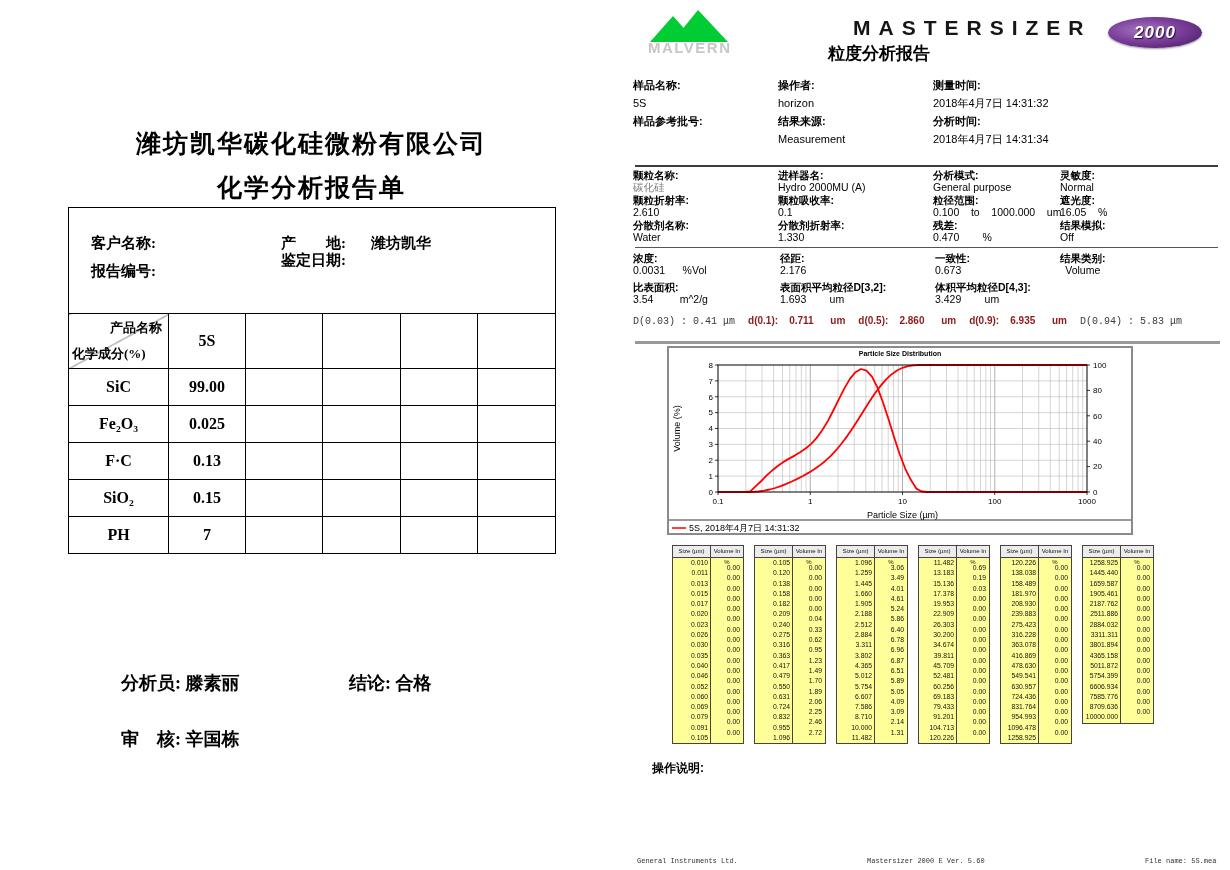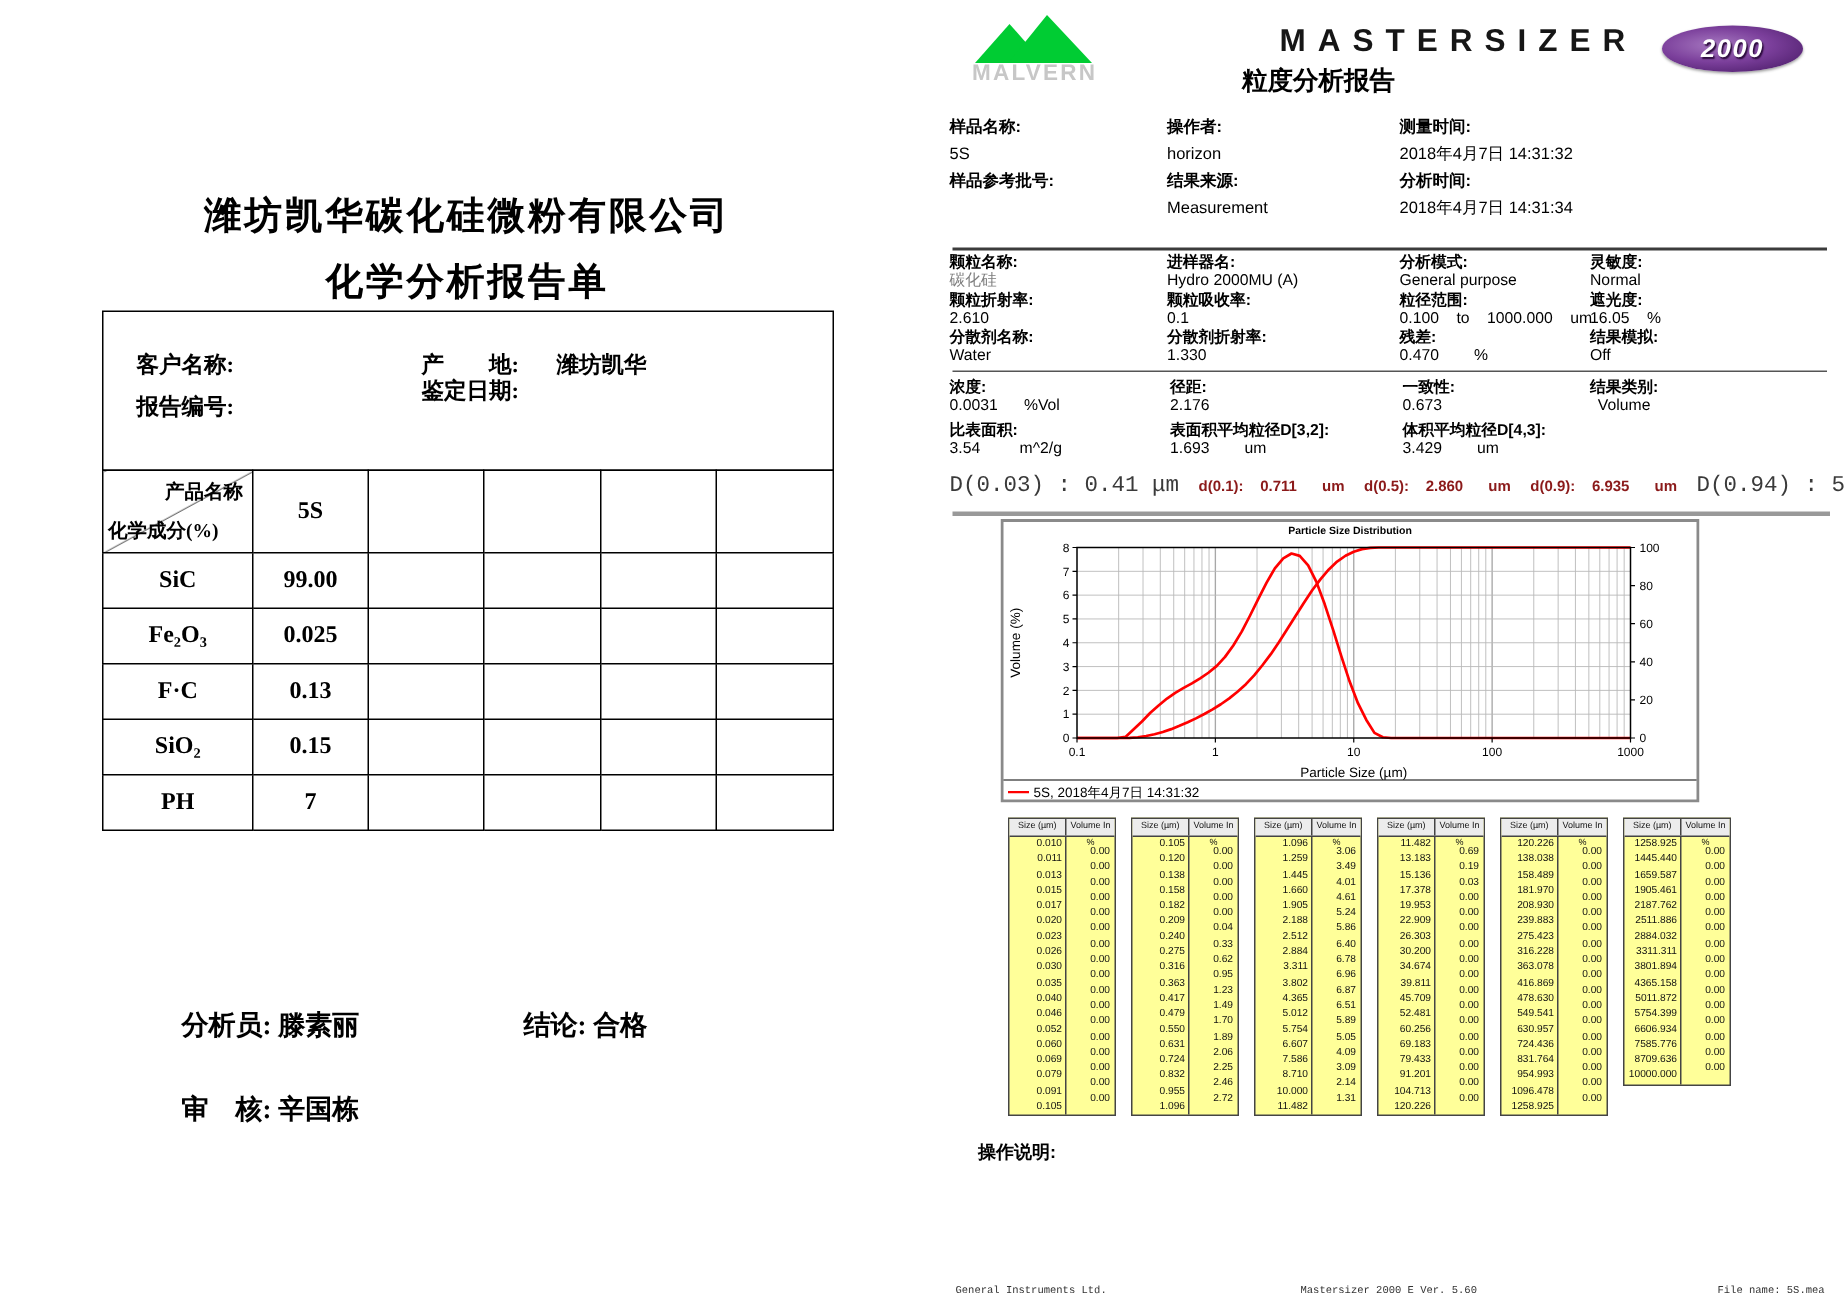--- a/index.html
+++ b/index.html
@@ -33,21 +33,21 @@
   .gap{margin-top:4px;}
   .ms-word{font-size:21px;font-weight:600;letter-spacing:8px;color:#161616;}
   .badge{width:94px;height:31px;border-radius:50%;
          background:radial-gradient(ellipse at 38% 42%, #a678c0 0%, #7b3f9b 45%, #41155e 100%);
          display:flex;align-items:center;justify-content:center;
          box-shadow:0 1px 2px rgba(0,0,0,.4);}
   .badge span{color:#fff;font-style:italic;font-weight:bold;font-size:17px;letter-spacing:1px;
               text-shadow:1px 1px 1px #2a0a3a;}
   .sub-title{font-weight:bold;font-size:17px;}
   .drow{display:flex;align-items:baseline;column-gap:13px;font-size:10px;white-space:pre;}
-  .dmono{font-family:"Liberation Mono",monospace;color:#3a3a3a;font-size:15px;}
+  .dmono{font-family:"Liberation Mono",monospace;color:#3a3a3a;font-size:10px;}
   .dred{color:#8b1a1a;font-weight:bold;}
   .notes{font-weight:bold;font-size:12px;}
   .foot{font-family:"Liberation Mono",monospace;font-size:7px;line-height:8.6px;color:#333;white-space:pre;}
 
   
   .ytable{position:absolute;top:545px;width:70px;border:1px solid #444;background:#ffff99;
           font-size:6.8px;color:#111;}
   .yt-head{display:flex;background:#ececec;border-bottom:1px solid #444;height:11px;
            font-size:6px;align-items:center;}
   .yt-head span{display:block;text-align:center;}

